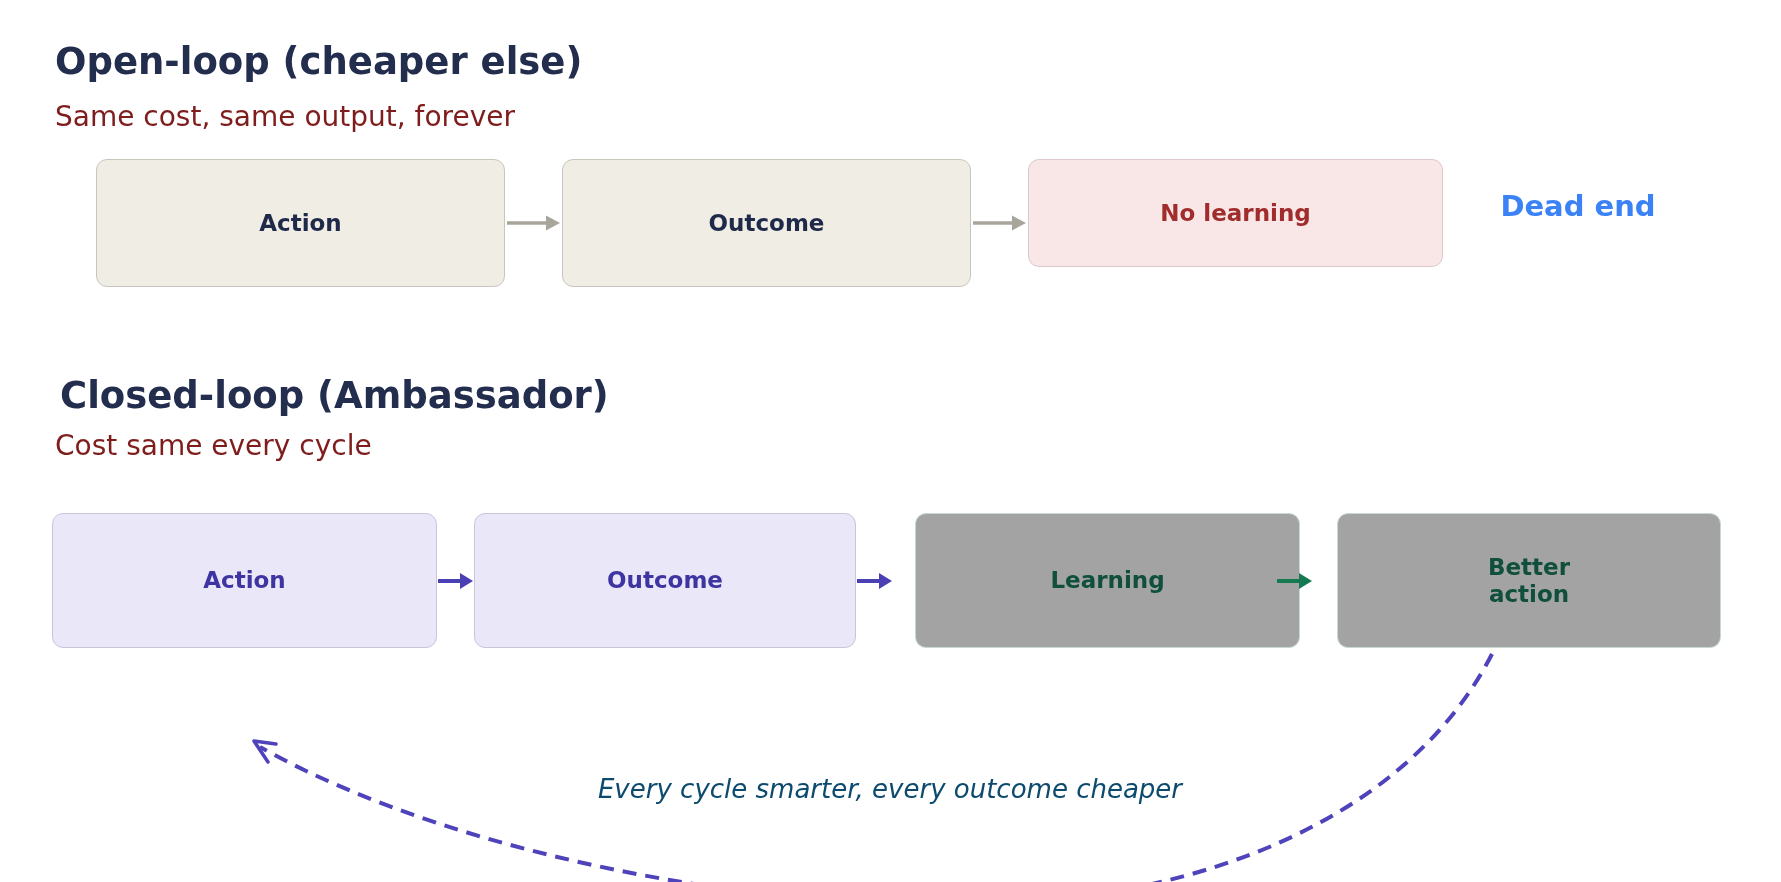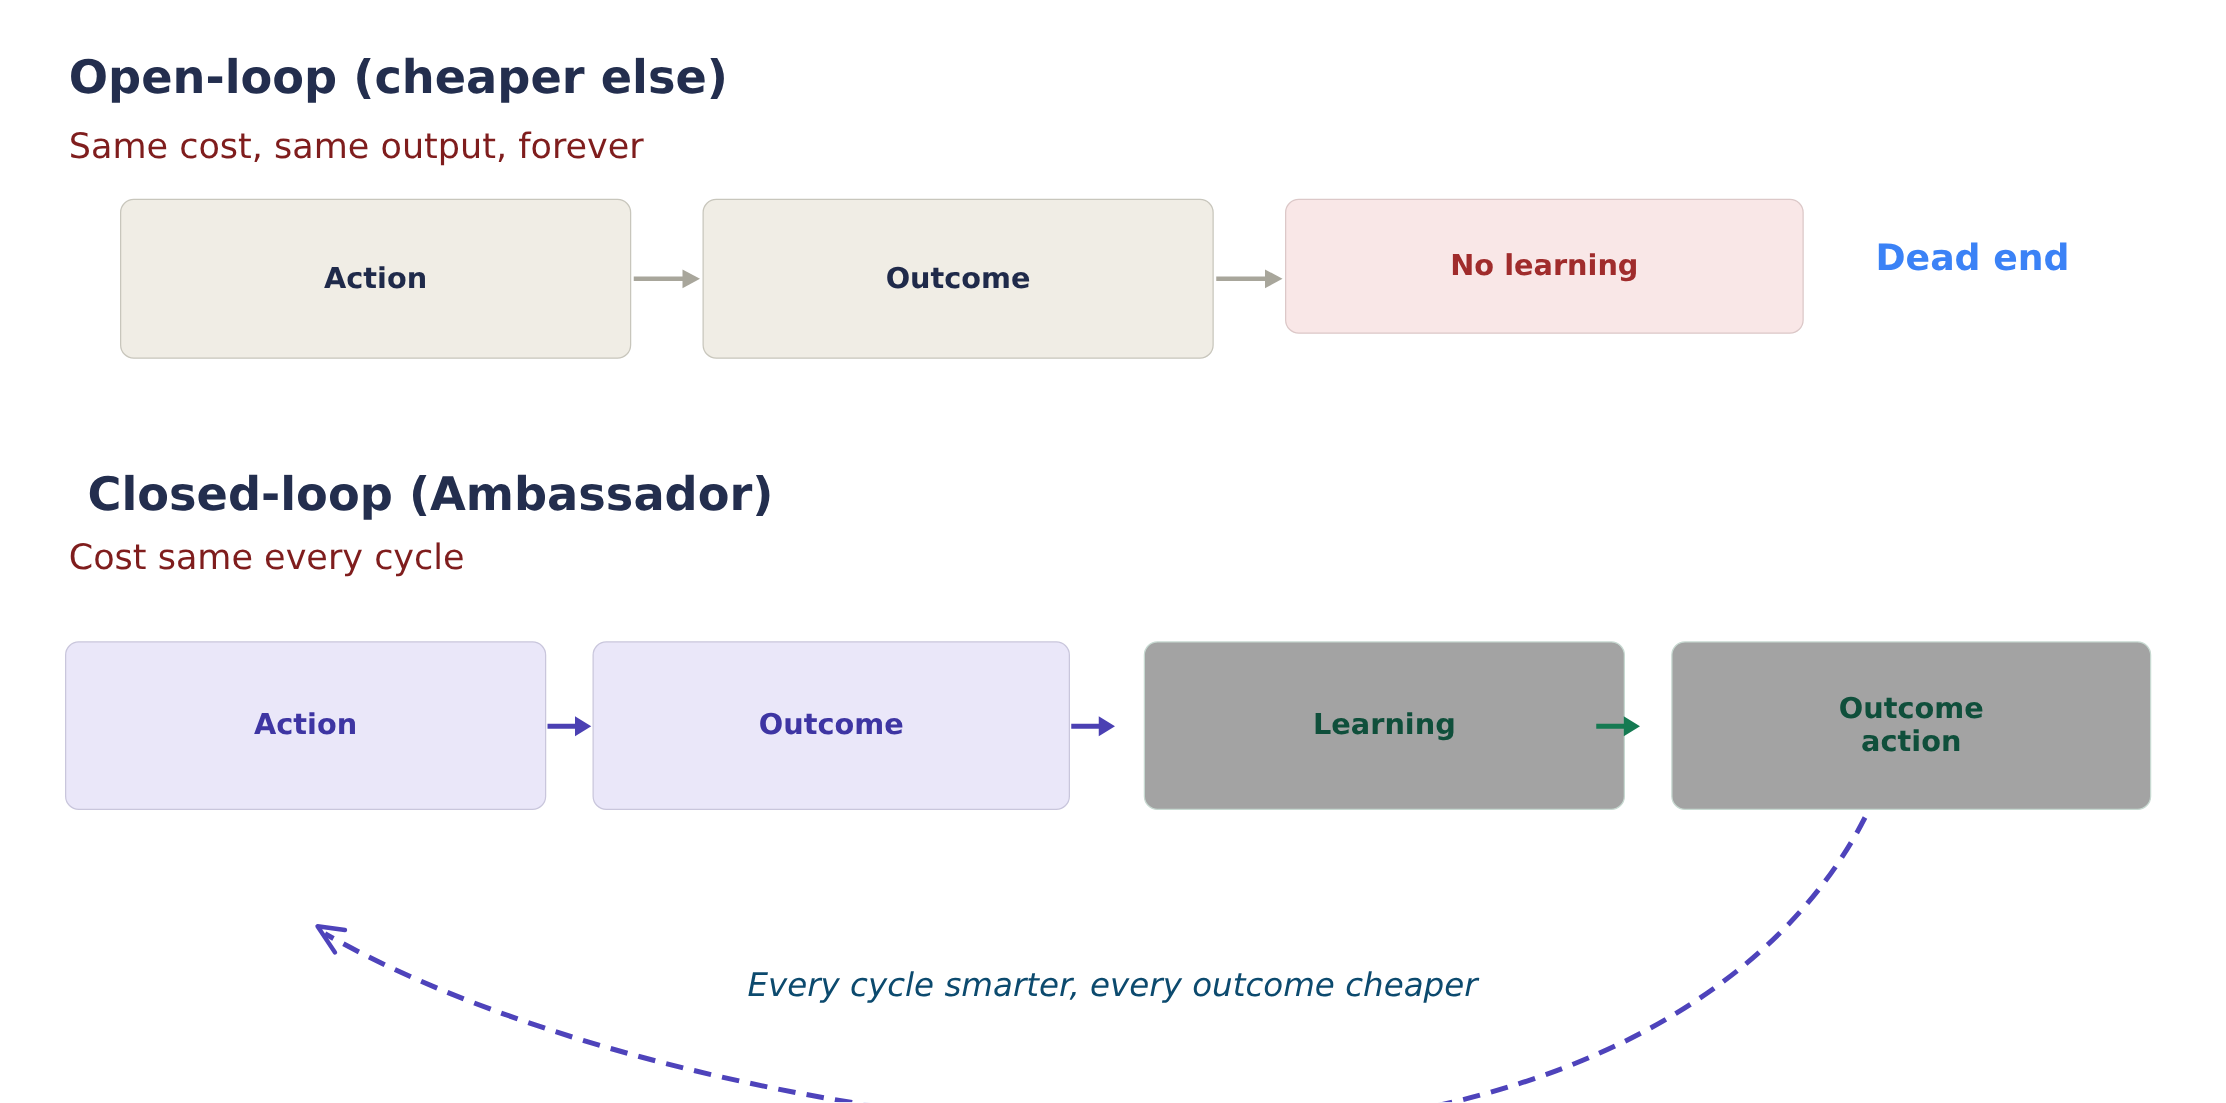--- a/index.html
+++ b/index.html
@@ -105,21 +105,21 @@
     <line x1="2" y1="14" x2="42" y2="14" stroke="#a8a69b" stroke-width="3.5"></line>
     <polygon points="41,6.5 55,14 41,21.5" fill="#a8a69b"></polygon>
   </svg>
 
   <div class="flow-box pink" style="left:1028px; top:159px; width:415px; height:108px;">
     <span class="label">No learning</span>
   </div>
 
   <div class="dead-end">Dead end</div>
 
-  <div class="section-title" style="left:70px; top:376px;">Closed-loop (Ambassador)</div>
+  <div class="section-title" style="left:60px; top:376px;">Closed-loop (Ambassador)</div>
   <div class="section-subtitle" style="left:55px; top:431px;">Cost same every cycle</div>
 
   <div class="flow-box lav" style="left:52px; top:513px; width:385px; height:135px;">
     <span class="label">Action</span>
   </div>
 
   <svg class="flow-arrow" style="left:437px; top:567px;" width="37" height="28" viewBox="0 0 37 28">
     <line x1="1" y1="14" x2="24" y2="14" stroke="#4b40b3" stroke-width="4"></line>
     <polygon points="23,6 36,14 23,22" fill="#4b40b3"></polygon>
   </svg>
@@ -136,21 +136,21 @@
   <div class="flow-box mint" style="left:891px; top:513px; width:385px; height:135px;">
     <span class="label">Learning</span>
   </div>
 
   <svg class="flow-arrow" style="left:1276px; top:567px;" width="37" height="28" viewBox="0 0 37 28">
     <line x1="1" y1="14" x2="24" y2="14" stroke="#157a52" stroke-width="4"></line>
     <polygon points="23,6 36,14 23,22" fill="#157a52"></polygon>
   </svg>
 
   <div class="flow-box mint" style="left:1313px; top:513px; width:384px; height:135px;">
-    <span class="label two-line">Outcome action</span>
+    <span class="label two-line">Better action</span>
   </div>
 
   <svg class="loop-svg" viewBox="0 0 1781 882">
     <path d="M 1492 654 C 1420 795, 1250 885, 1030 902 C 810 919, 468 864, 260 747" fill="none" stroke="#4e43bb" stroke-width="4" stroke-dasharray="14 9"></path>
     <polyline points="268,762 254,741 276,744" fill="none" stroke="#4e43bb" stroke-width="3.5" stroke-linecap="round" stroke-linejoin="round"></polyline>
   </svg>
 
   <div class="loop-caption">Every cycle smarter, every outcome cheaper</div>
 
 </div>

